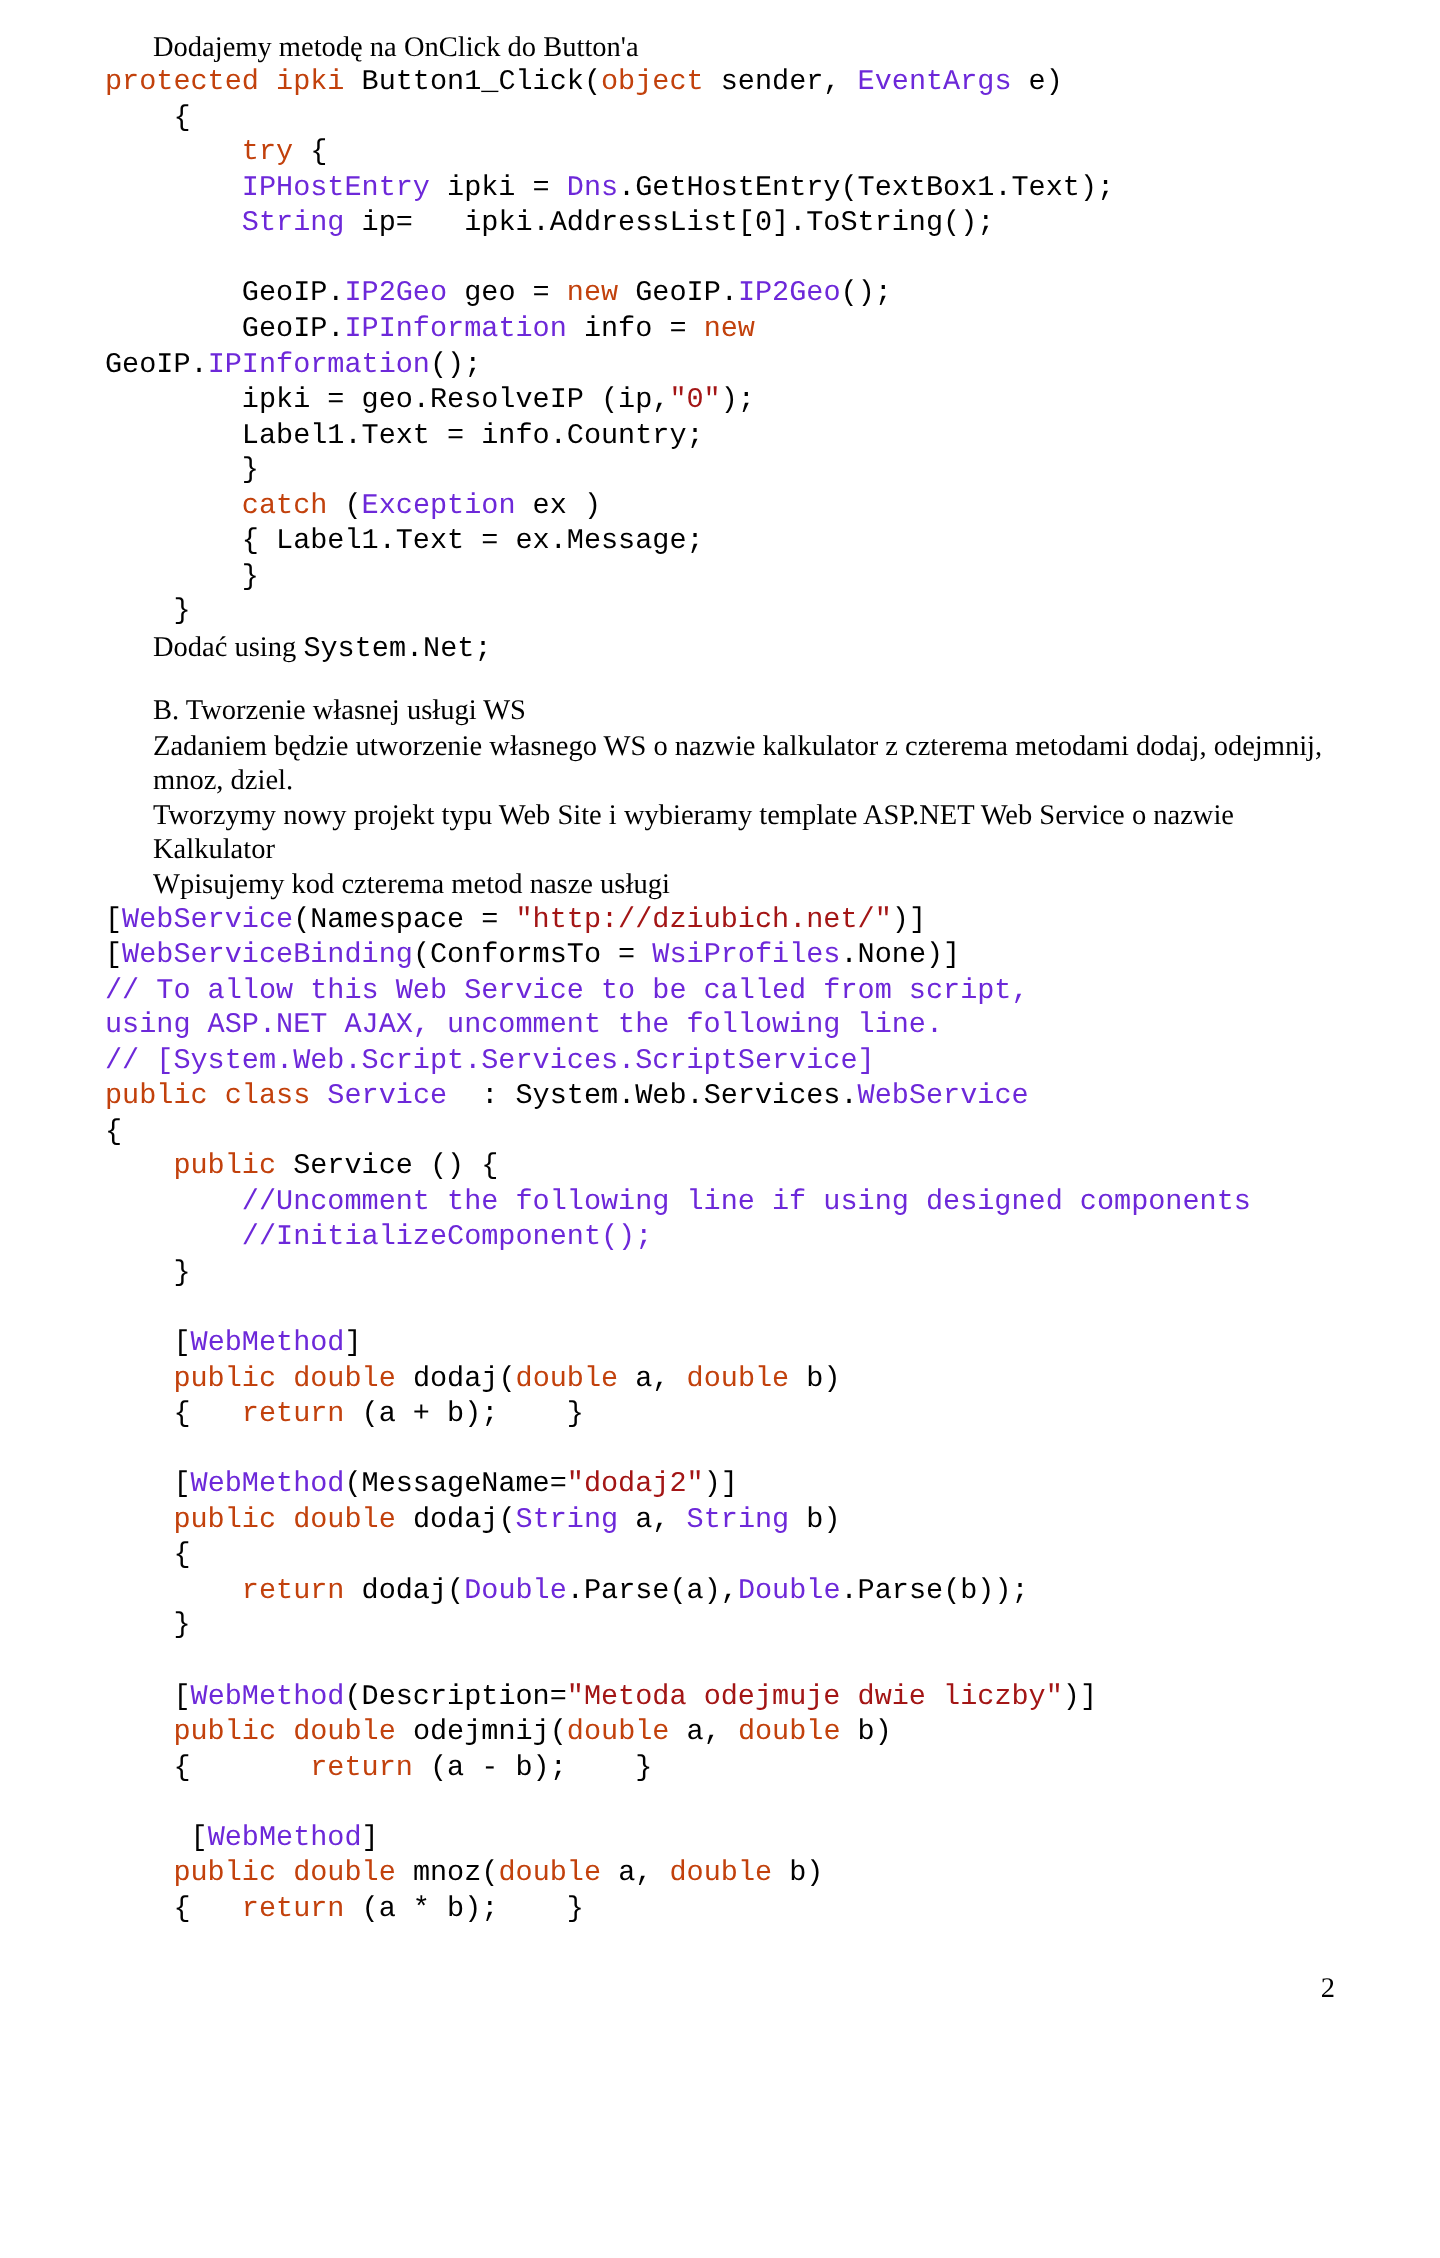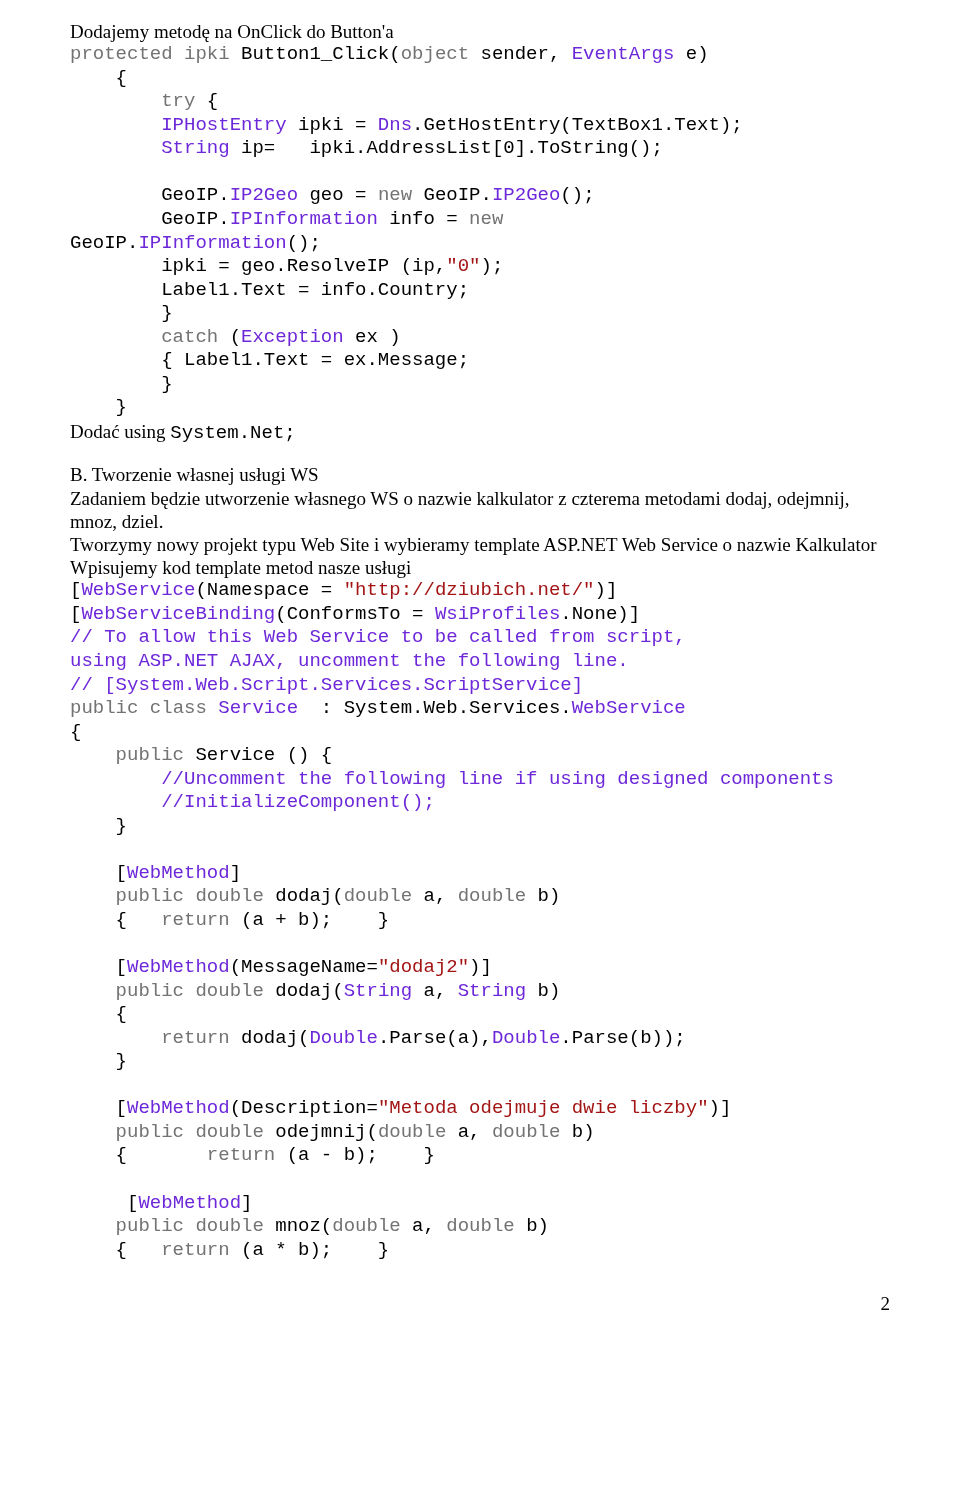--- a/index.html
+++ b/index.html
@@ -12,25 +12,25 @@
     width: 960px;
     box-sizing: border-box;
     line-height: 1.22;
   }
   .code {
     font-family: Consolas, "Courier New", monospace;
     font-size: 19px;
     white-space: pre;
     line-height: 1.24;
   }
-  .blue { color: #737373; }
+  .blue { color: #c2410c; }
   .teal { color: #6d28d9; }
   .red  { color: #a31515; }
   .green{ color: #6d28d9; }
-  .serif{ font-family: "Times New Roman", serif; }
+  .serif{ font-family: "Times New Roman", serif; margin-left: 32px; }
   .bold { font-weight: normal; }
   .page-num {
     text-align: right;
     padding-top: 30px;
     font-family: "Times New Roman", serif;
     font-size: 19px;
   }
 </style>
 </head>
 <body>
@@ -54,21 +54,21 @@
 <span>        }</span>
 <span>    }</span></div>
 
 <div><span class="serif">Dodać using </span><span class="code">System.Net;</span></div>
 
 <div style="height:18px"></div>
 
 <div class="serif bold">B. Tworzenie własnej usługi WS</div>
 <div class="serif">Zadaniem będzie utworzenie własnego WS o nazwie kalkulator z czterema metodami dodaj, odejmnij, mnoz, dziel.</div>
 <div class="serif">Tworzymy nowy projekt typu Web Site i wybieramy template ASP.NET Web Service o nazwie Kalkulator</div>
-<div class="serif">Wpisujemy kod template metod nasze usługi</div>
+<div class="serif">Wpisujemy kod czterema metod nasze usługi</div>
 
 <div class="code"><span>[</span><span class="teal">WebService</span><span>(Namespace = </span><span class="red">"http://dziubich.net/"</span><span>)]</span>
 <span style=""><span>[</span><span class="teal">WebServiceBinding</span><span>(ConformsTo = </span><span class="teal">WsiProfiles</span><span>.None)]</span></span>
 <span class="green">// To allow this Web Service to be called from script,</span>
 <span class="green">using ASP.NET AJAX, uncomment the following line.</span>
 <span class="green">// [System.Web.Script.Services.ScriptService]</span>
 <span class="blue">public</span><span class="blue"> class</span><span class="teal"> Service</span><span>  : System.Web.Services.</span><span class="teal">WebService</span>
 <span>{</span>
 <span class="blue">    public</span><span> Service () {</span>
 <span class="green">        //Uncomment the following line if using designed components</span>

